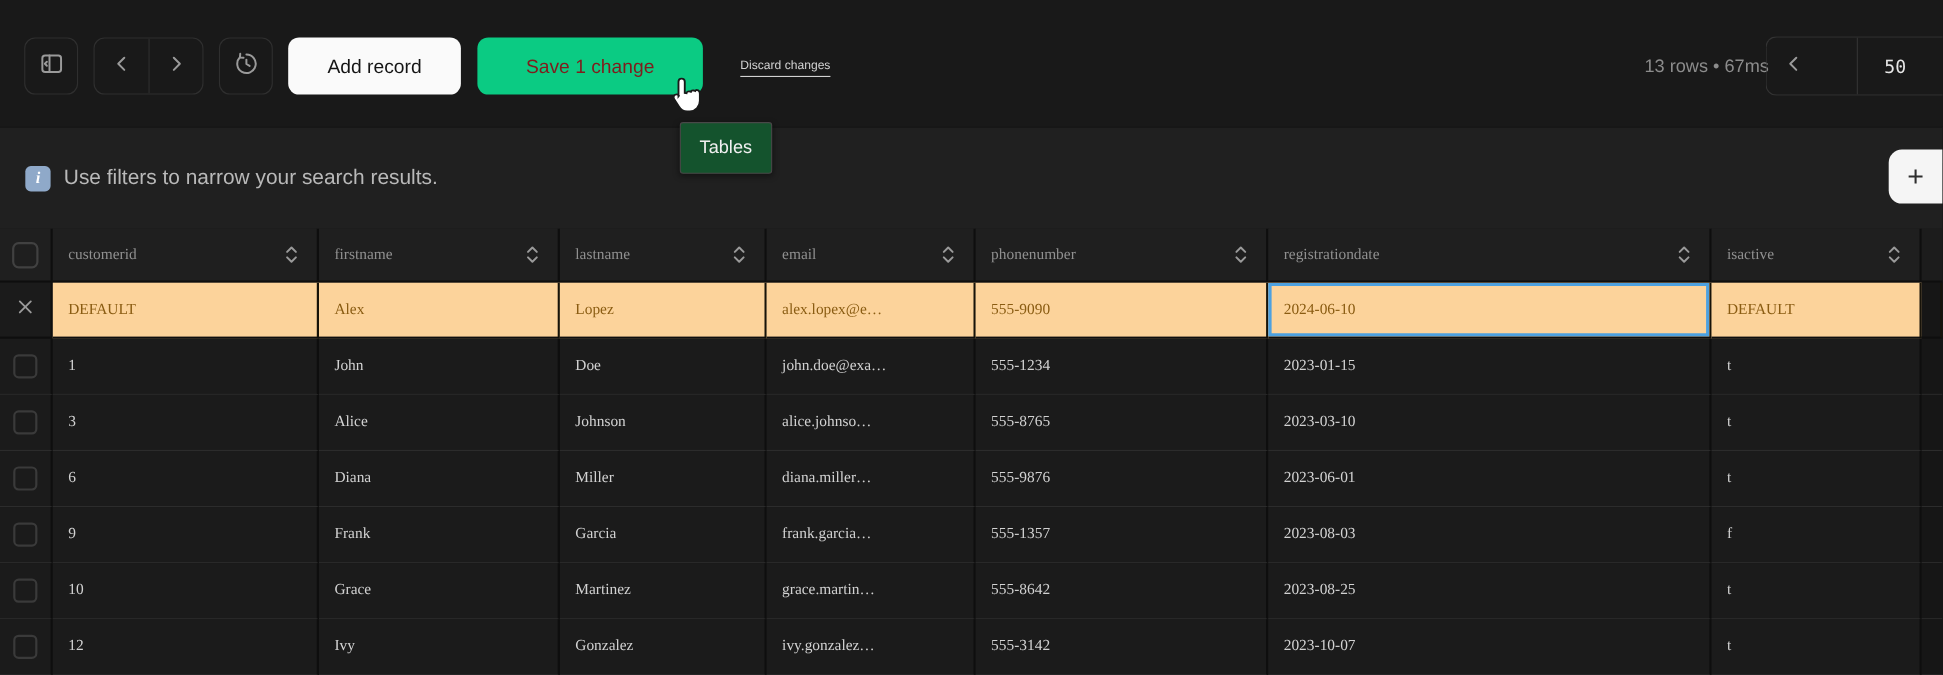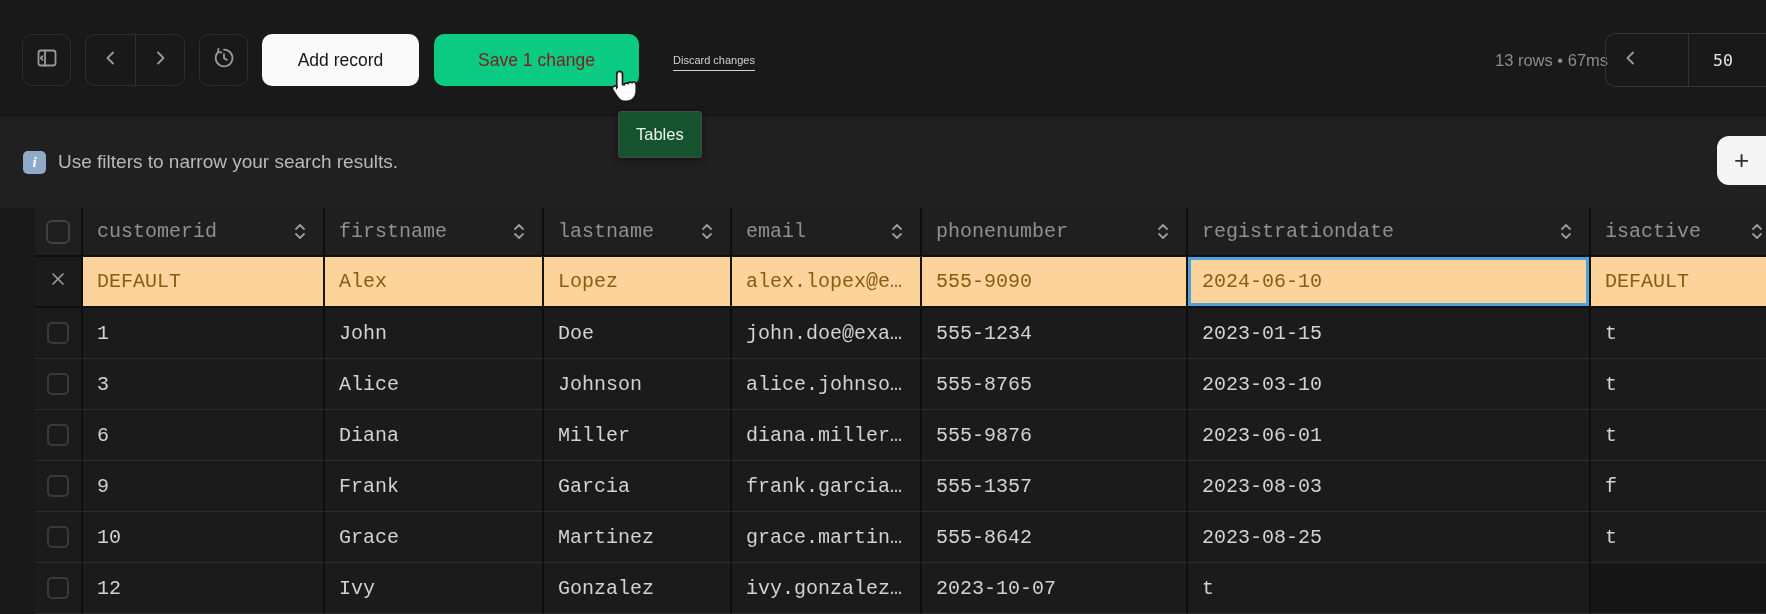--- a/index.html
+++ b/index.html
@@ -42,21 +42,21 @@
   .banner-msg { position:absolute; left:23px; top:0; height:100%; display:flex; align-items:center; gap:12px;
                 color:#b9b9b9; font-size:19px; }
   .info-badge { width:23px; height:23px; border-radius:5px; background:#8fa9c9; color:#ffffff;
                 display:flex; align-items:center; justify-content:center;
                 font-family:"Liberation Serif", serif; font-style:italic; font-weight:bold; font-size:15px; }
   .btn-plus { position:absolute; left:1717px; top:20px; width:49px; height:49px; background:#f5f5f5;
               border:none; border-radius:12px 0 0 12px; color:#2e2e2e; font-size:26px; font-weight:400;
               display:flex; align-items:center; justify-content:center; cursor:pointer; }
 
   
-  .tbl { position:relative; font-family:Liberation Mono, monospace; font-size:20px;padding-left:35px; }
+  .tbl { position:relative; font-family:Liberation Serif, serif; font-size:14px; }
   .tbl-row { display:grid; grid-template-columns:48px 242px 219px 188px 190px 266px 403px 191px 19px; }
   .hdr-row  { height:49px; }
   .data-row { height:51px; }
   .cell { display:flex; align-items:center; padding-left:14px; background:#1b1b1b; color:#d2d2d2;
           border-right:2px solid #0e0e0e; border-bottom:1px solid #2c2c2c; overflow:hidden; white-space:nowrap; }
   .hdr-row .cell { background:#1f1f1f; color:#909090; border-bottom:2px solid #0e0e0e; }
   .gutter { justify-content:center; padding-left:0; }
   .sliver { background:#161616; padding-left:0; border-right:none; }
   .hdr-row .sliver { background:#1c1c1c; }
   .sort { margin-left:auto; margin-right:16px; display:flex; }
@@ -306,19 +306,20 @@
   </div>
 
   <div class="tbl-row data-row">
     <div class="cell gutter">
       <span class="checkbox"></span>
     </div>
     <div class="cell">12</div>
     <div class="cell">Ivy</div>
     <div class="cell">Gonzalez</div>
     <div class="cell">ivy.gonzalez…</div>
+    <div class="cell">555-3142</div>
     <div class="cell">2023-10-07</div>
     <div class="cell">t</div>
     <div class="cell sliver"></div>
   </div>
 </div>
   </div>
 </div>
 
 </body></html>

